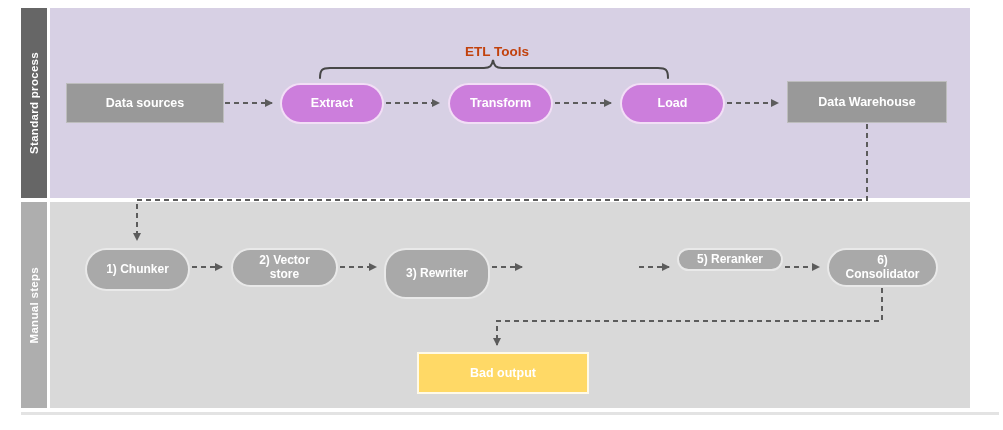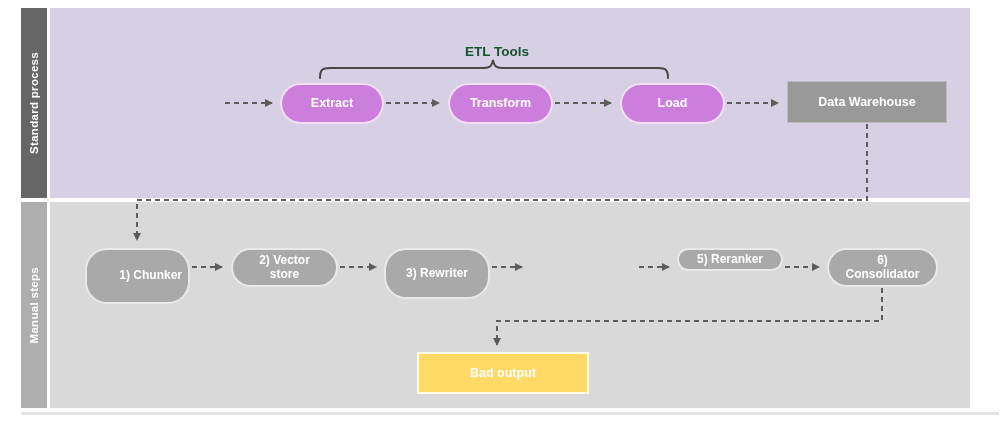--- a/index.html
+++ b/index.html
@@ -59,34 +59,34 @@
   }
   .pill-magenta { background: #cc7edc; }
   .pill-gray    { background: #a9a9a9; font-size: 12px; }
   .rect-yellow  { background: #ffd966; border: 2px solid rgba(255,255,255,0.85); }
 
   .n-data-sources   { left: 66px;  top: 83px;  width: 158px; height: 40px; }
   .n-extract        { left: 280px; top: 83px;  width: 104px; height: 41px; }
   .n-transform      { left: 448px; top: 83px;  width: 105px; height: 41px; }
   .n-load           { left: 620px; top: 83px;  width: 105px; height: 41px; }
   .n-data-warehouse { left: 787px; top: 81px;  width: 160px; height: 42px; }
-  .n-chunker        { left: 85px;  top: 248px; width: 105px; height: 56px; justify-content: flex-end; }
+  .n-chunker        { left: 85px;  top: 248px; width: 105px; height: 43px; }
   .n-vector-store   { left: 231px; top: 248px; width: 107px; height: 39px; padding: 12px 14px; }
   .n-rewriter       { left: 384px; top: 248px; width: 106px; height: 51px; }
   .n-retriever      { left: 530px; top: 248px; width: 107px; height: 39px; }
   .n-reranker       { left: 677px; top: 248px; width: 106px; height: 23px; }
   .n-consolidator   { left: 827px; top: 248px; width: 111px; height: 39px; padding: 2px 12px; }
   .n-bad-output     { left: 417px; top: 352px; width: 172px; height: 42px; }
 
   
   .etl-label {
     position: absolute;
     left: 430px; top: 44px; width: 134px;
     text-align: center;
-    color: #14532d;
+    color: #c2410c;
     font-weight: 700;
     font-size: 13.5px;
   }
   svg.overlay {
     position: absolute;
     left: 0; top: 0;
     width: 1003px; height: 430px;
     pointer-events: none;
   }
 </style>
@@ -124,20 +124,23 @@
       <path d="M492,267 L522,267" marker-end="url(#arrow)"></path>
       <path d="M639,267 L669,267" marker-end="url(#arrow)"></path>
       <path d="M785,267 L819,267" marker-end="url(#arrow)"></path>
       <path d="M882,288 L882,321 L497,321 L497,345" marker-end="url(#arrow)"></path>
     </g>
     <path d="M320,78 C320,70 322,68 330,68 L484,68 C490,68 492,66 493,60 C494,66 496,68 502,68 L658,68 C666,68 668,70 668,78" stroke="#474747" stroke-width="2" fill="none" stroke-linecap="round"></path>
   </svg>
 
   <div class="etl-label">ETL Tools</div>
 
+  <div class="node rect-gray n-data-sources">
+    <span>Data sources</span>
+  </div>
   <div class="node pill pill-magenta n-extract">
     <span>Extract</span>
   </div>
   <div class="node pill pill-magenta n-transform">
     <span>Transform</span>
   </div>
   <div class="node rect-gray n-data-warehouse">
     <span>Data Warehouse</span>
   </div>
   <div class="node pill pill-magenta n-load">

